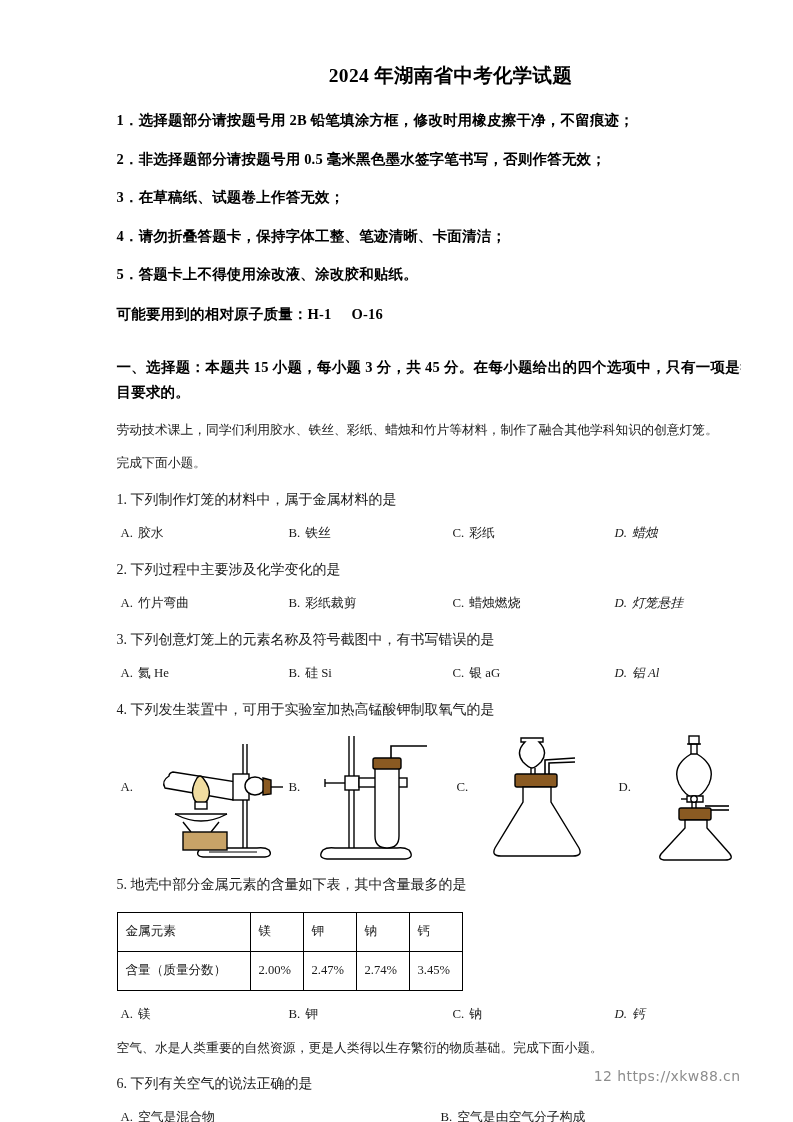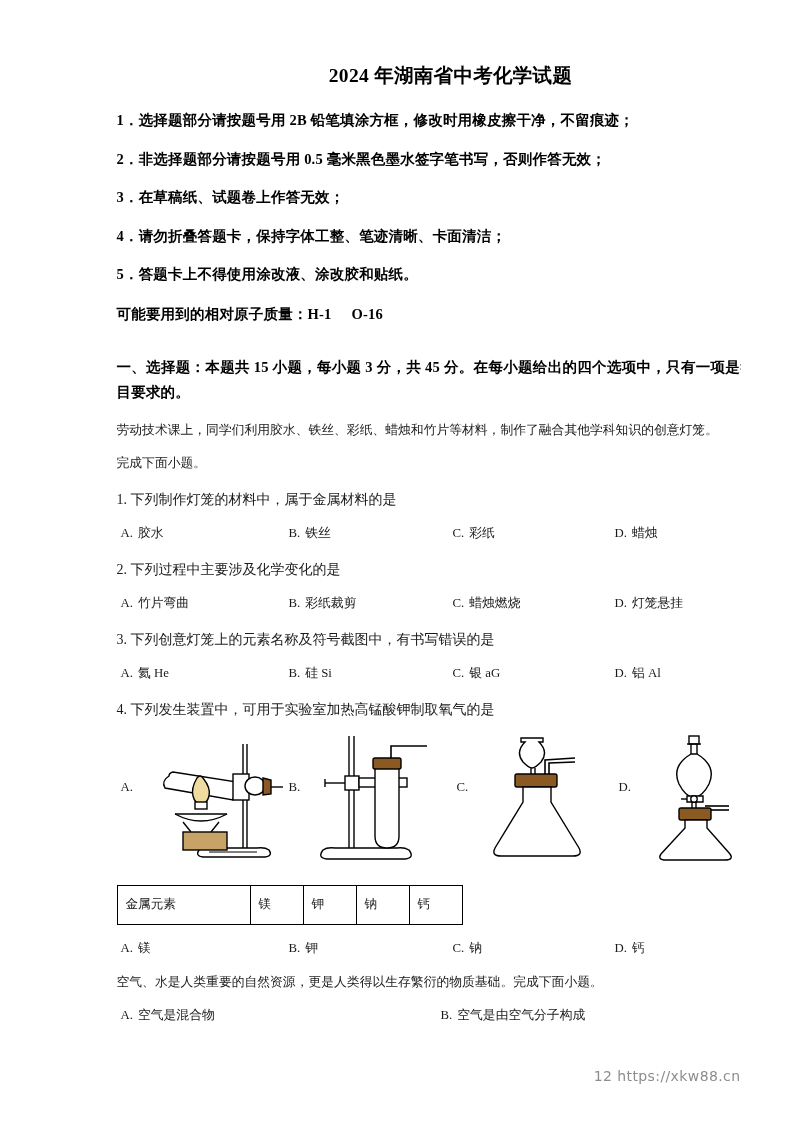--- a/index.html
+++ b/index.html
@@ -92,21 +92,21 @@
     color: #1a1a1a;
   }
   .opts .op {
     position: absolute;
     top: 0;
     white-space: nowrap;
   }
   .opts .op.a { left: 4px; }
   .opts .op.b { left: 172px; }
   .opts .op.c { left: 336px; }
-  .opts .op.d { left: 498px; }
+  .opts .op.d { left: 498px; font-style: italic; }
   .opts.two .op.a { left: 4px; }
   .opts.two .op.b { left: 324px; }
   .op .ltr { margin-right: 5px; }
 
   
   .fig-row {
     position: relative;
     height: 138px;
     margin-top: 10px;
   }
@@ -306,44 +306,53 @@
 
             <rect x="38" y="76" width="32" height="12" rx="2" fill="#8a5a22" stroke="#000"></rect>
 
             <path d="M44 88 L44 96 L20 122 Q16 128 25 128 L84 128 Q93 128 89 122 L66 96 L66 88 Z" fill="#fff"></path>
           </g>
         </svg>
       </div>
 
     </div>
 
+    <div class="q-line" style="margin-top:6px;">5. 地壳中部分金属元素的含量如下表，其中含量最多的是</div>
 
     <div class="tbl-wrap">
       <table class="data">
         <tbody>
           <tr>
             <td class="first">金属元素</td>
             <td class="val">镁</td>
             <td class="val">钾</td>
             <td class="val">钠</td>
             <td class="val">钙</td>
           </tr>
+          <tr>
+            <td class="first">含量（质量分数）</td>
+            <td class="val">2.00%</td>
+            <td class="val">2.47%</td>
+            <td class="val">2.74%</td>
+            <td class="val">3.45%</td>
+          </tr>
         </tbody>
       </table>
     </div>
 
     <div class="opts" style="">
       <span class="op a"><span class="ltr">A.</span><span>镁</span></span>
       <span class="op b"><span class="ltr">B.</span><span>钾</span></span>
       <span class="op c"><span class="ltr">C.</span><span>钠</span></span>
       <span class="op d"><span class="ltr">D.</span><span>钙</span></span>
     </div>
 
     <div class="stem-intro" style="margin-top:14px;"><span>空气、水是人类重要的自然资源，更是人类得以生存繁衍的物质基础。完成下面小题。</span></div>
 
+    <div class="q-line">6. 下列有关空气的说法正确的是</div>
     <div class="opts two">
       <span class="op a"><span class="ltr">A.</span><span>空气是混合物</span></span>
       <span class="op b"><span class="ltr">B.</span><span>空气是由空气分子构成</span></span>
     </div>
 
   </div>
 
   <div class="watermark">12 https://xkw88.cn</div>
 </div>
 

